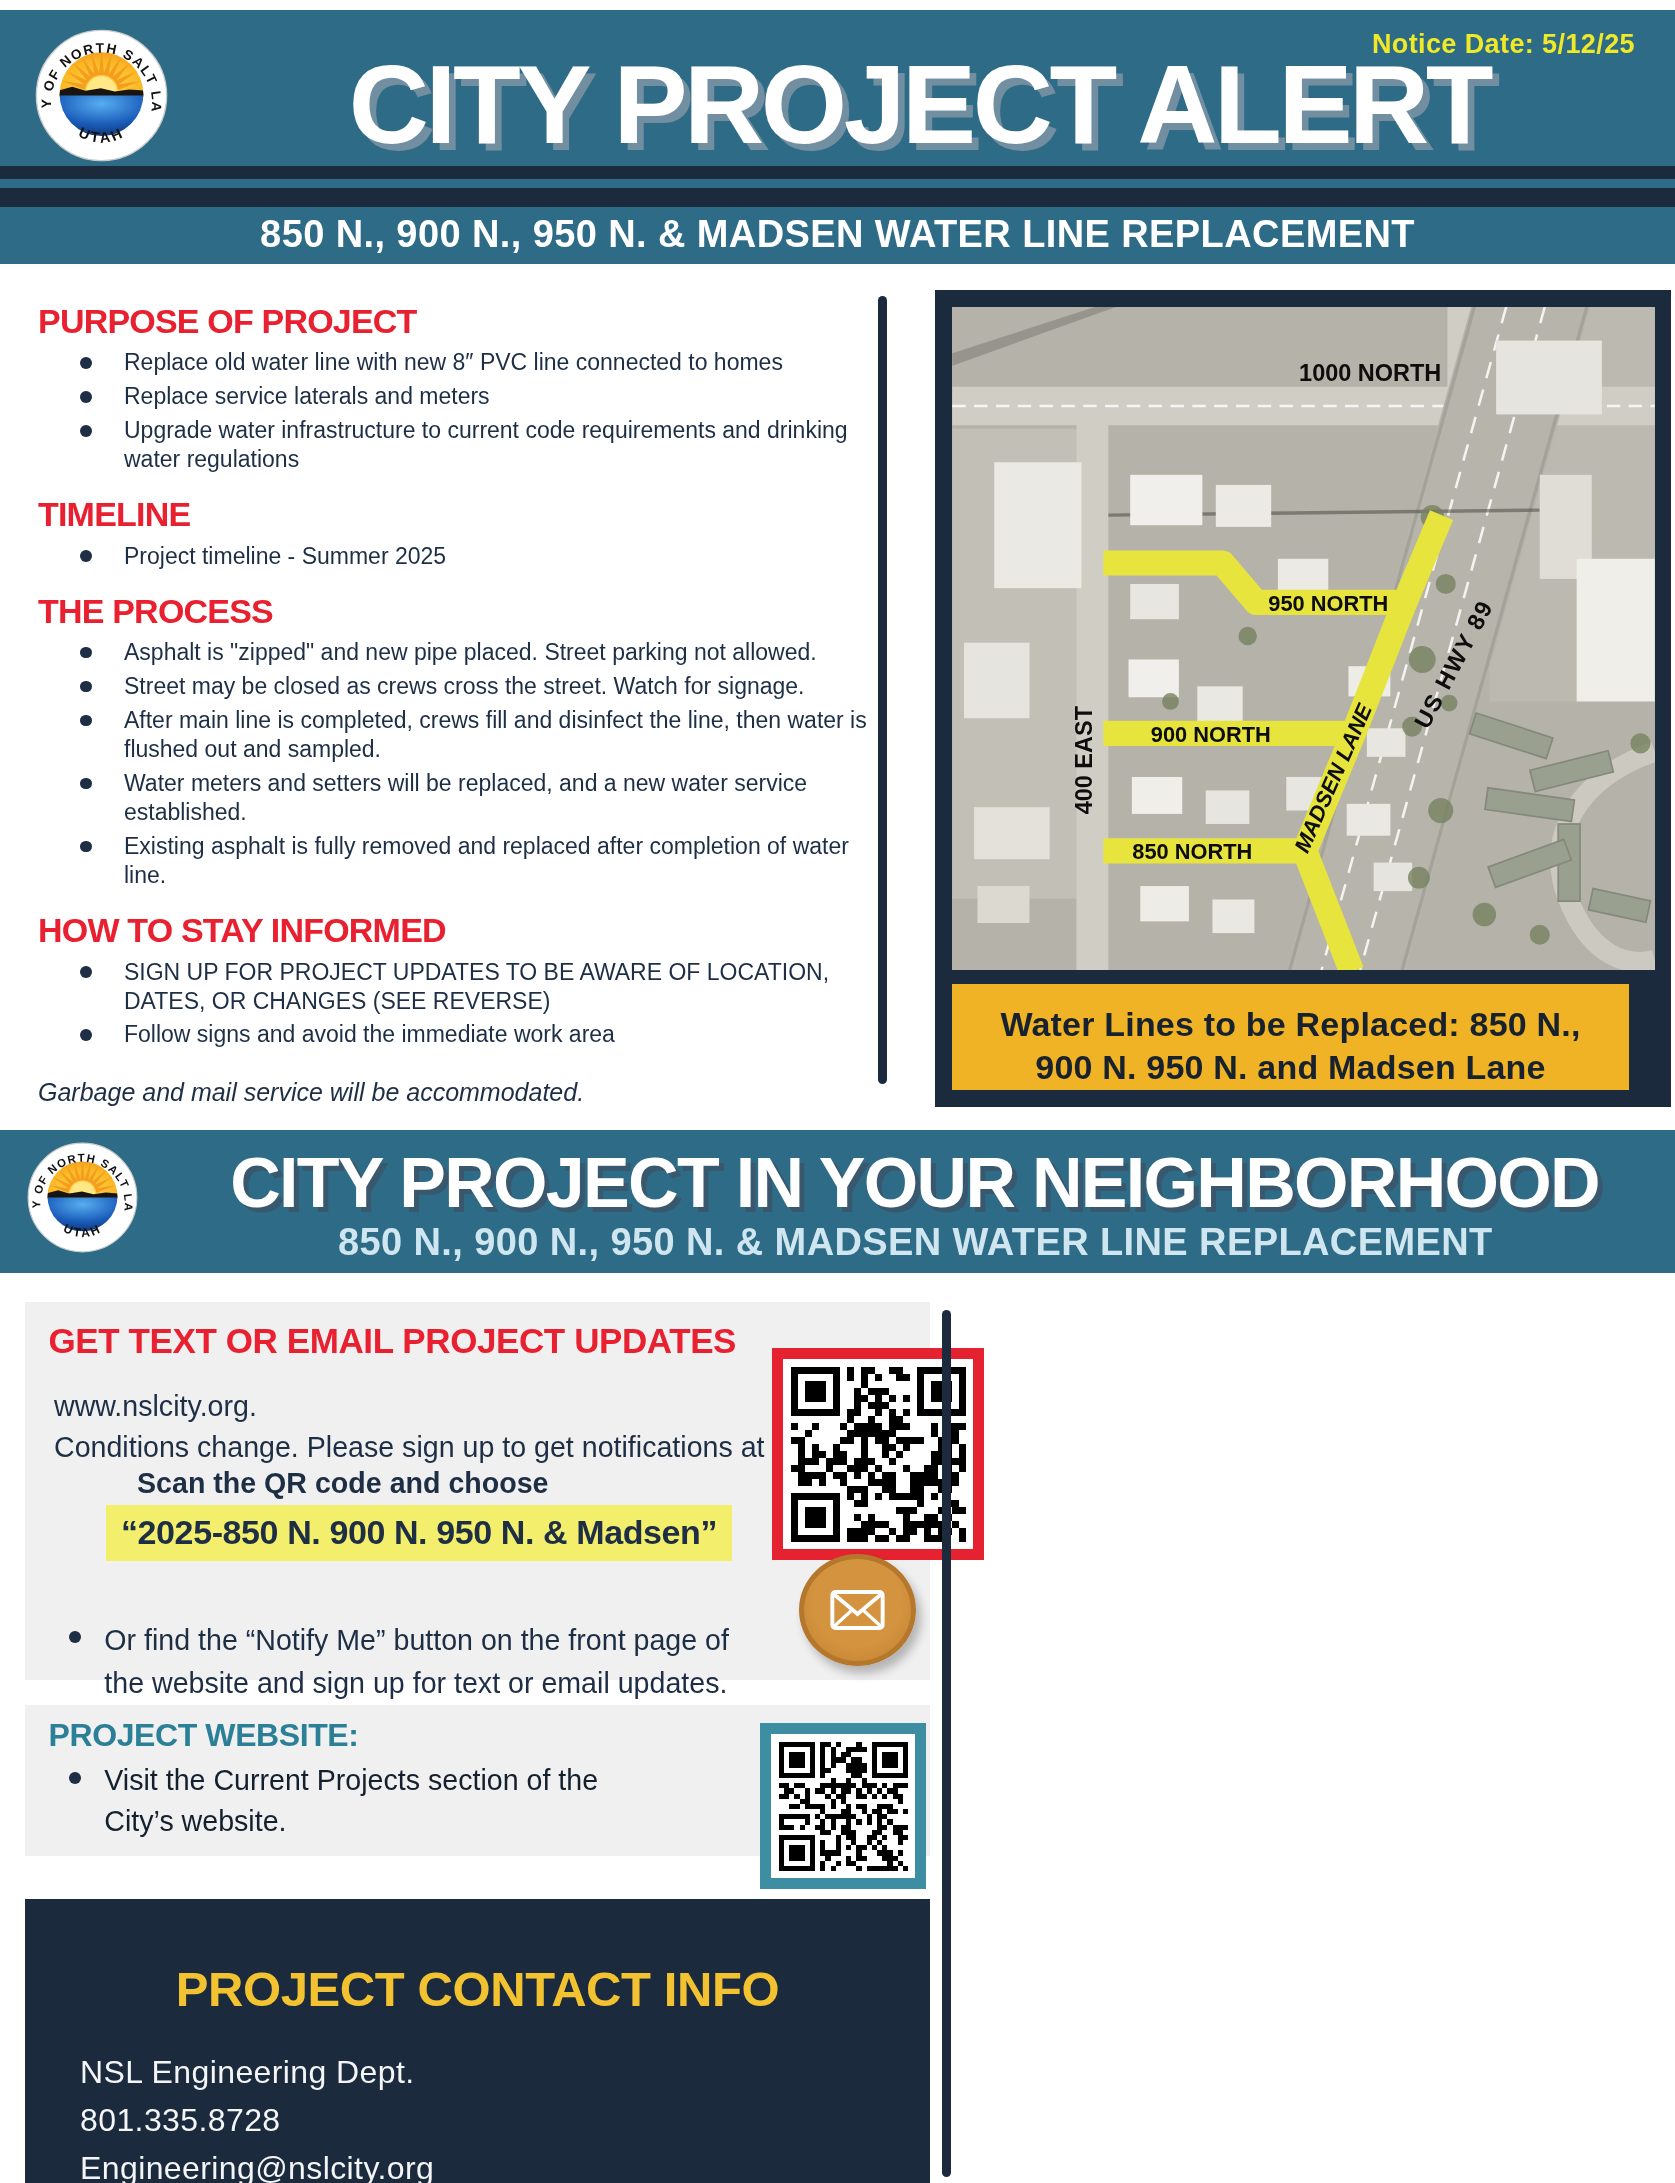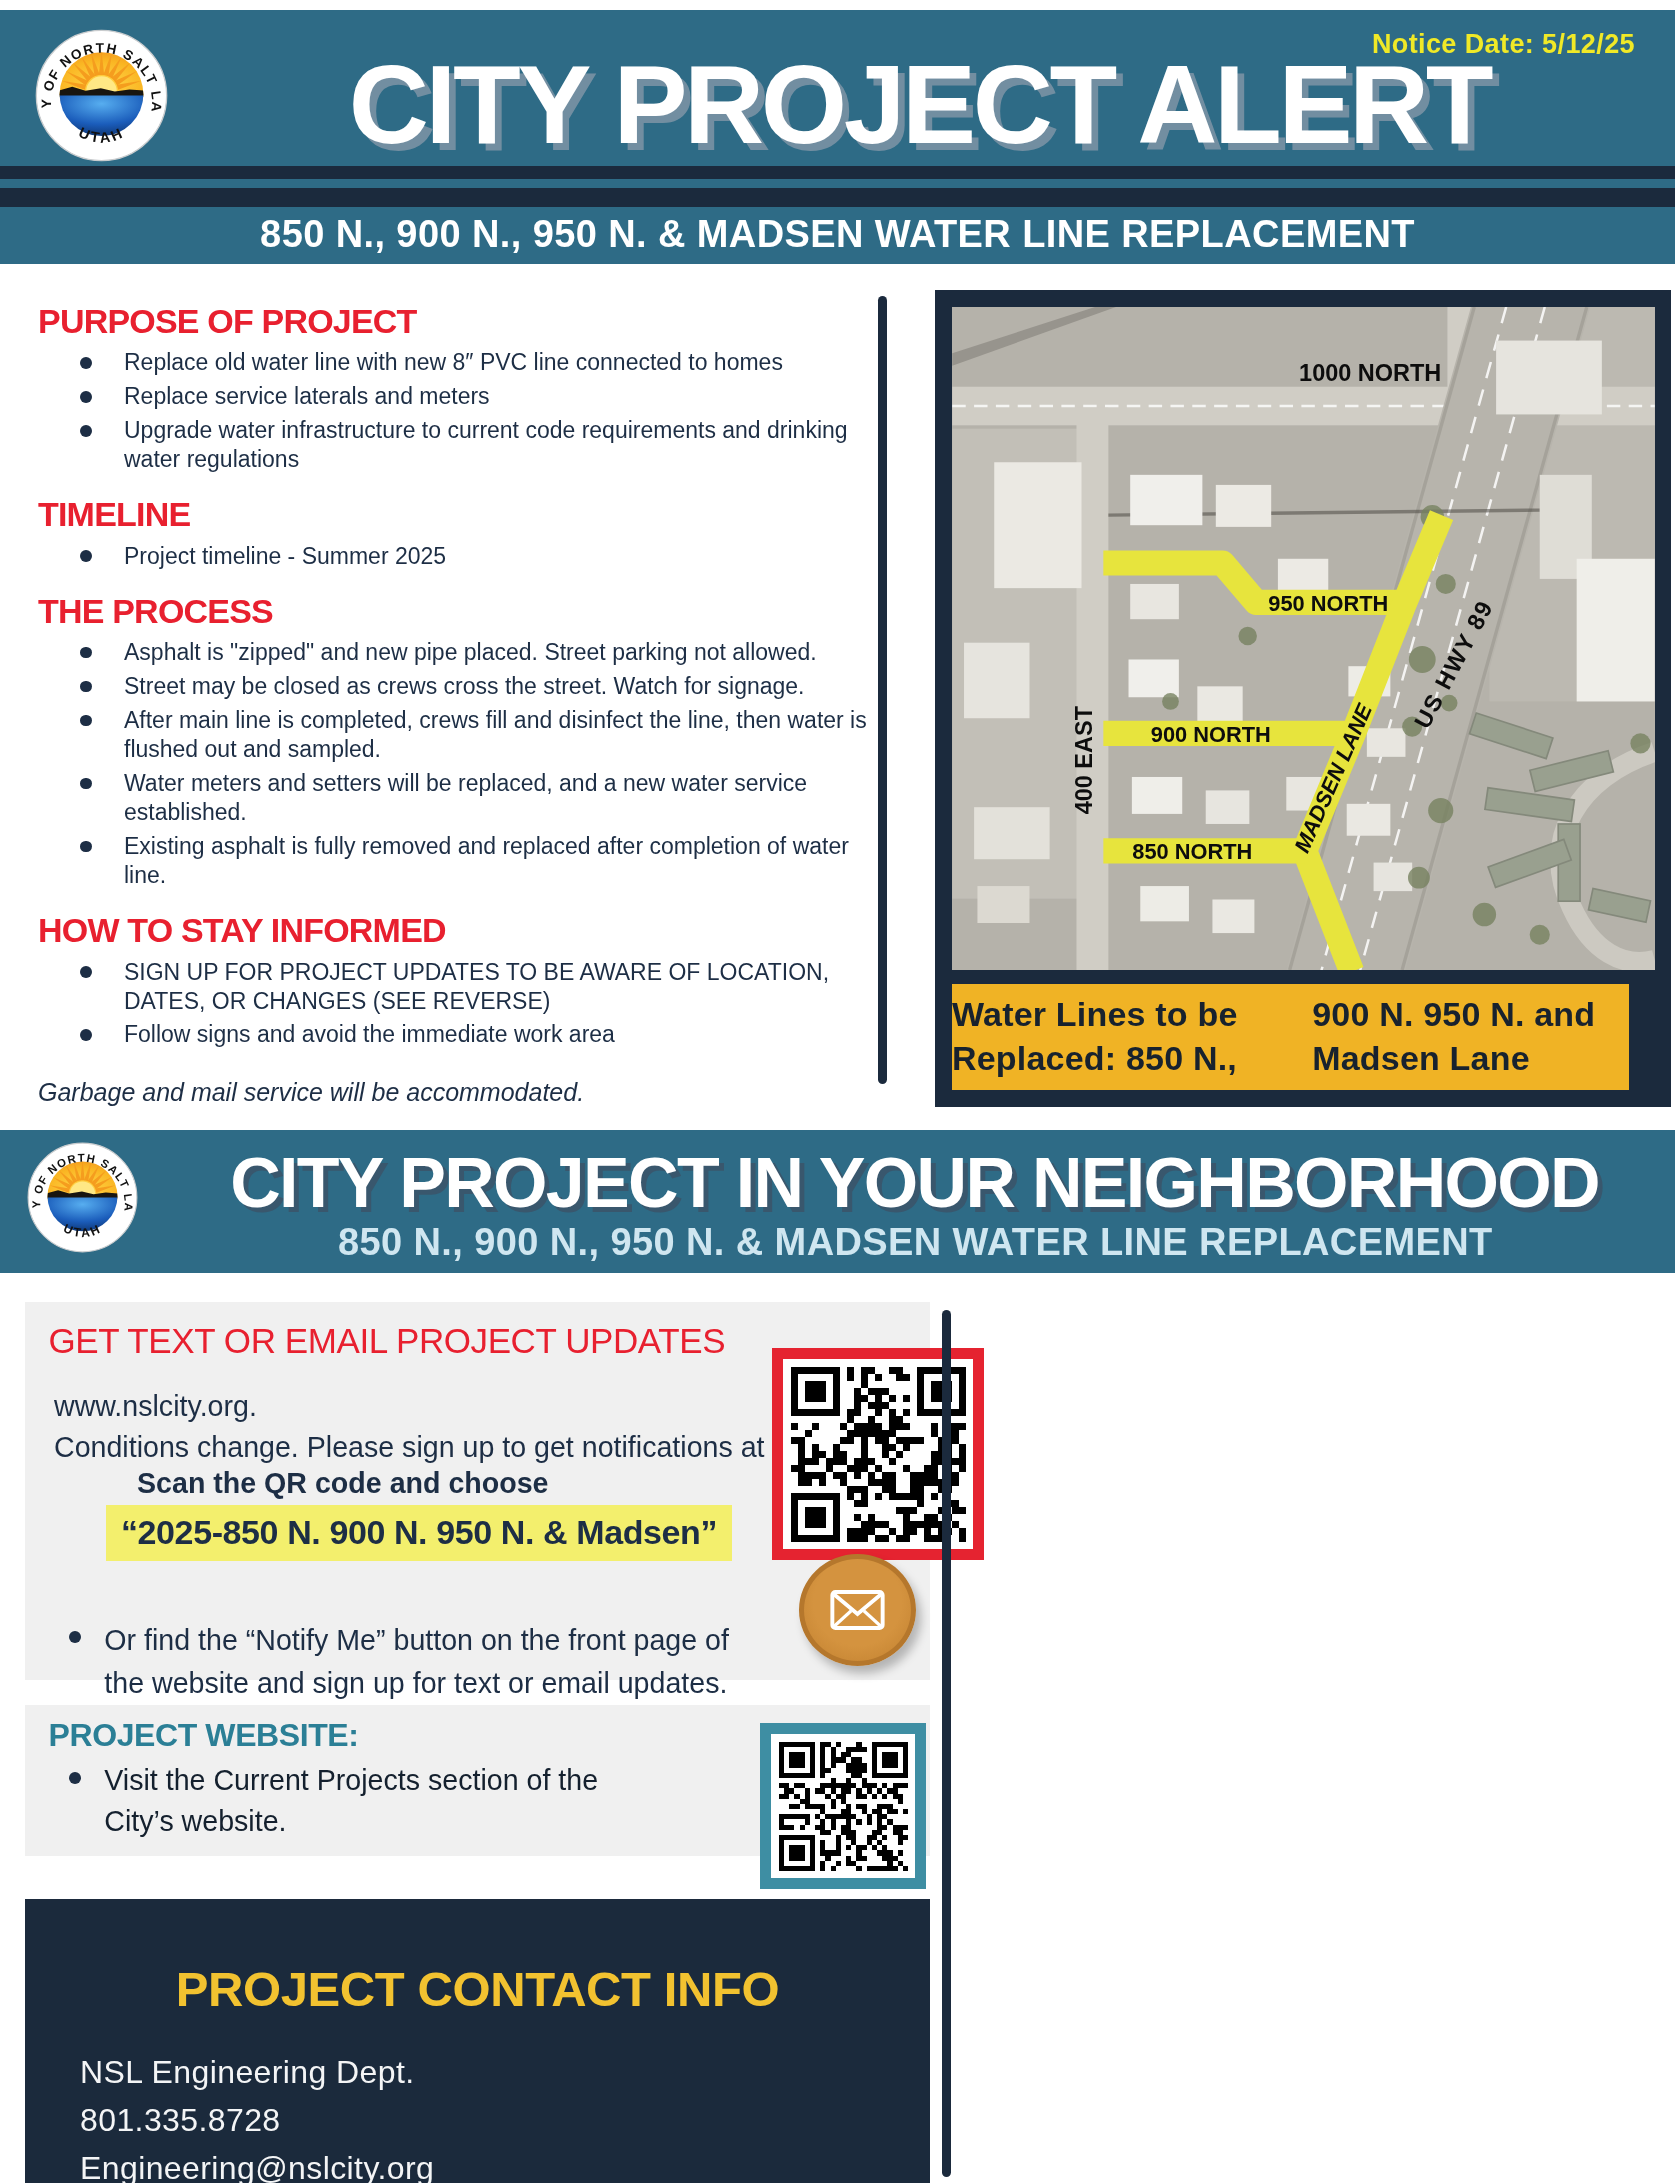--- a/index.html
+++ b/index.html
@@ -30,36 +30,36 @@
   .svc-note{margin-top:28.6px;font-size:25px;font-style:italic;font-weight:500;color:#1d2e45;}
 
   
   .vline1{position:absolute;left:878px;top:296px;width:9.2px;height:788px;background:#1b2a3d;border-radius:5px;}
   .vline2{position:absolute;left:942px;top:1310px;width:9.2px;height:867px;background:#1b2a3d;border-radius:5px;}
 
   
   .map-card{position:absolute;left:911px;top:290px;width:736px;height:817px;background:#1b2a3d;margin-left:24px;}
   .map-viewport{position:absolute;left:17px;top:17px;width:703px;height:663px;overflow:hidden;background:#b5b2aa;}
   .map-caption{position:absolute;left:17px;top:694px;width:677px;height:106px;background:#f0b325;
-               display:flex;flex-direction:row;justify-content:flex-end;align-items:center;}
+               display:flex;flex-direction:column;justify-content:flex-end;align-items:center;}
   .map-caption div{font-size:34px;font-weight:700;color:#18222e;line-height:1.28;letter-spacing:0.2px;}
   .map-label{font-family:"Liberation Sans",sans-serif;fill:#0d0d0d;font-weight:600;}
 
   
   .ban2{position:absolute;left:0;top:1130px;width:1675px;height:143px;background:#2e6b86;}
   .ban2-title{position:absolute;left:164px;right:10px;top:13.4px;text-align:center;white-space:nowrap;
               font-size:70px;font-weight:700;letter-spacing:-1.7px;color:#ffffff;
               text-shadow:5px 5px 0 rgba(59,84,104,0.85);}
   .ban2-sub{position:absolute;left:164px;right:8.4px;top:91px;text-align:center;
             font-size:38px;font-weight:700;color:#cfe6f0;letter-spacing:0.4px;}
 
   
   .box{position:absolute;background:#f0f0f0;}
   .updates{left:25px;top:1302px;width:905px;height:378px;}
-  .updates-h{position:absolute;left:23.5px;top:18.5px;font-size:35px;font-weight:400;color:#e8202f;letter-spacing:-0.4px;}
+  .updates-h{position:absolute;left:23.5px;top:18.5px;font-size:35px;font-weight:700;color:#e8202f;letter-spacing:-0.4px;}
   .updates-intro{position:absolute;left:29px;top:84px;font-size:28.6px;font-weight:500;line-height:1.44;color:#1d2e45;}
   .updates-scan{position:absolute;left:112px;top:165px;font-size:28.6px;font-weight:700;color:#1d2e45;}
   .updates-hl{position:absolute;left:81px;top:203px;background:#f3ef6d;color:#1d2e45;
               font-size:34px;font-weight:700;padding:8.4px 15px;letter-spacing:-0.4px;}
   .updates-bullet{position:absolute;left:29px;top:317px;display:flex;}
   .bdot{flex:0 0 11.8px;width:11.8px;height:11.8px;border-radius:50%;background:#1d2e45;margin:11.8px 23.5px 0 15px;}
   .updates-bullet .btxt{font-size:28.6px;font-weight:500;line-height:1.5;color:#1d2e45;}
 
   .qr-frame{position:absolute;background:#ffffff;}
   .qr-red{left:747px;top:46px;width:175px;height:175px;border:11.8px solid #e52330;padding:7.6px;}

